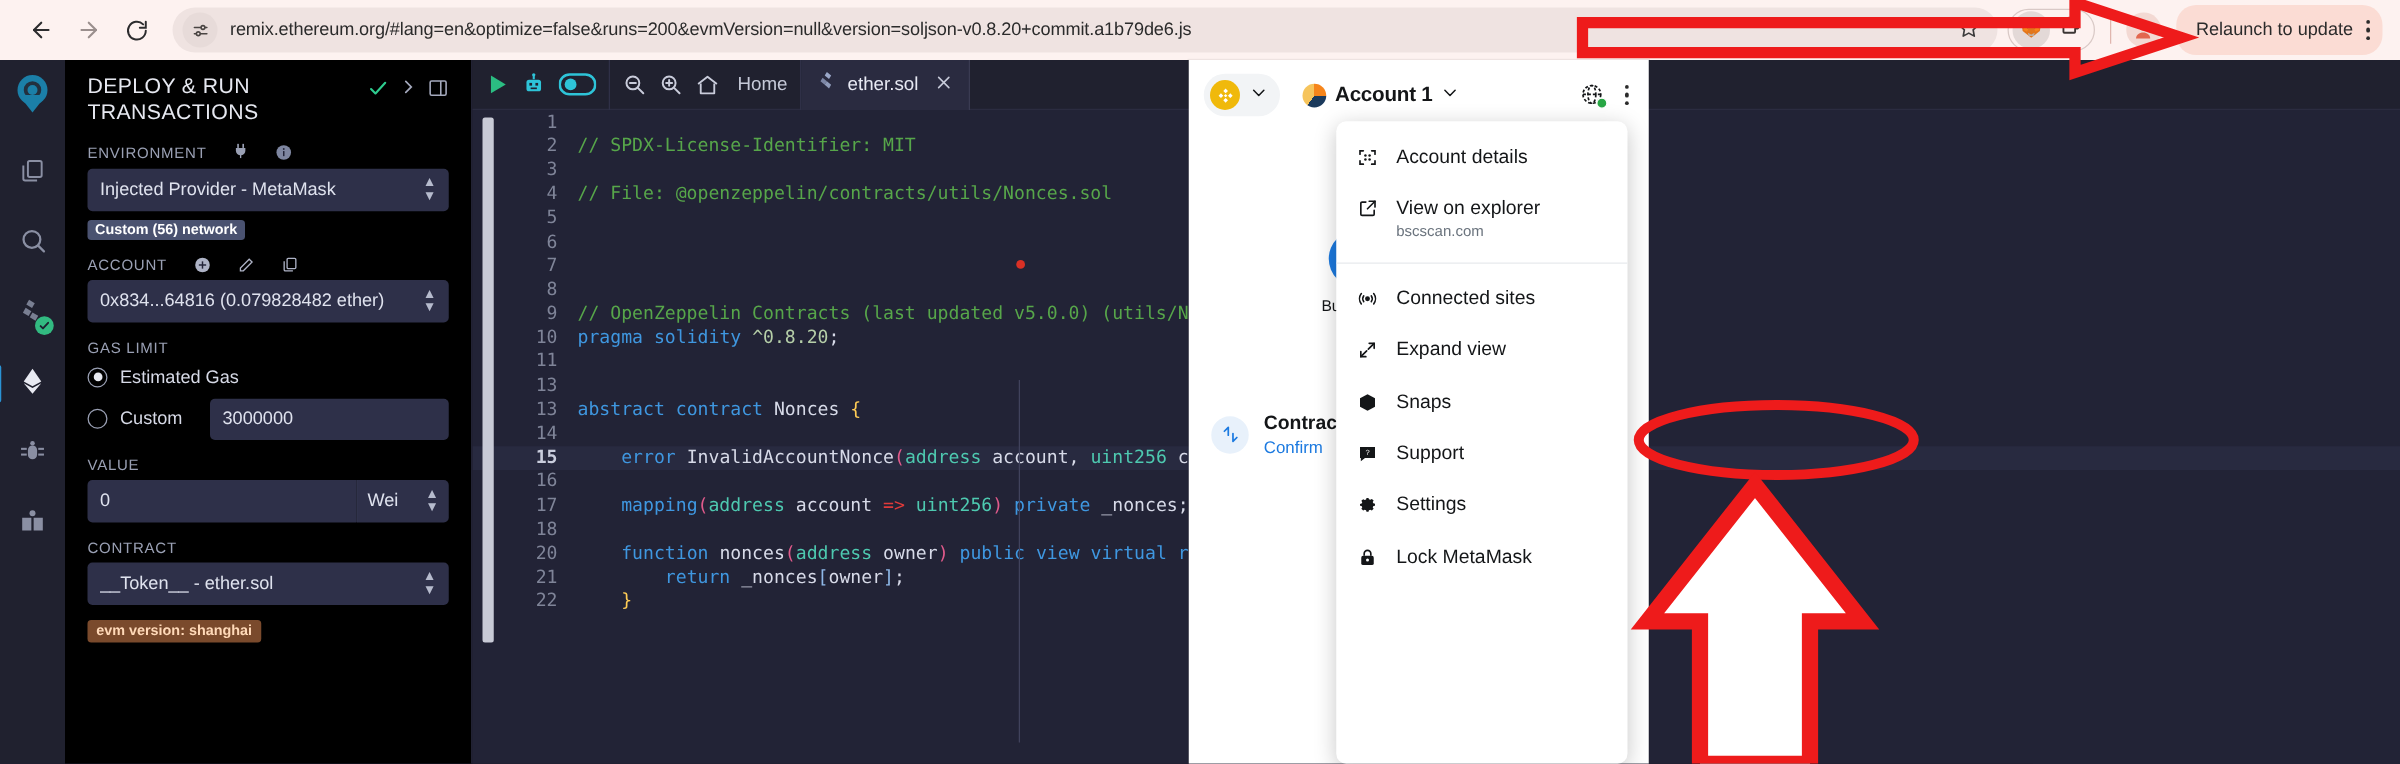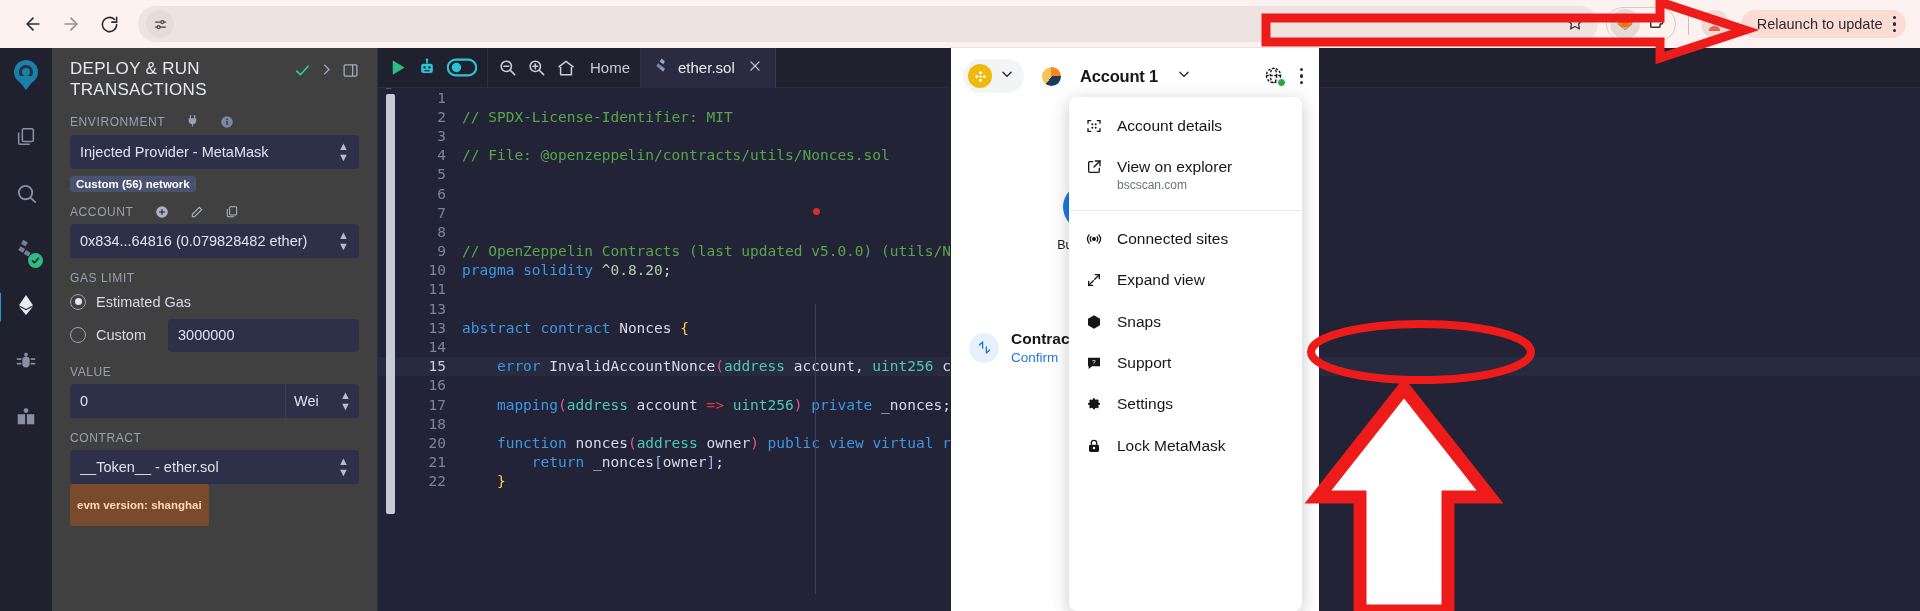--- a/index.html
+++ b/index.html
@@ -47,21 +47,21 @@
   }
   #ext-puzzle{
     width:32px;height:30px;display:flex;align-items:center;justify-content:center;color:#3b3634;
   }
   #chrome-sep{ width:1px;height:22px;background:#e0b6ae;margin:0 10px; }
   #profile-avatar{
     width:28px;height:28px;border-radius:50%;background:#f3d9d3;
     display:flex;align-items:center;justify-content:center;margin-right:10px;
   }
   #relaunch-btn{
-    height:28px;background:#fbdcd4;border-radius:16px;
+    height:40px;background:#fbdcd4;border-radius:16px;
     display:flex;align-items:center;padding:0 10px 0 16px;gap:10px;cursor:pointer;
   }
   #relaunch-label{ font-size:14.5px;color:#2b2b2b;white-space:nowrap; }
   .kebab{ display:flex;flex-direction:column;gap:3px;align-items:center; }
   .kebab i{ width:3.5px;height:3.5px;border-radius:50%;background:#2b2b2b;display:block; }
 
   
   #remix-app{ position:absolute;left:0;top:48px;width:1920px;height:563px;background:#222336; }
 
   #icon-rail{
@@ -77,21 +77,21 @@
   .rail-icon.active:before{
     content:""; position:absolute;left:-6px;top:8px;width:4px;height:30px;
     background:#2a93d5;border-radius:2px;
   }
   .rail-badge{
     position:absolute; right:6px; bottom:6px; width:15px;height:15px;border-radius:50%;
     background:#32ba81; display:flex;align-items:center;justify-content:center;
   }
 
   #deploy-panel{
-    position:absolute;left:52px;top:0;width:326px;height:563px;background:#404040;
+    position:absolute;left:52px;top:0;width:326px;height:563px;background:#000000;
     border-right:1px solid #2d2e44; padding:10px 18px 0 18px; overflow:hidden;
   }
   #deploy-head{ display:flex;align-items:flex-start;gap:8px; }
   #deploy-title{
     font-size:17px;font-weight:400;color:#e6e8f0;line-height:1.25;
     letter-spacing:.3px; flex:1 1 auto; text-transform:uppercase;
   }
   .head-ctl{ color:#a4a9bd;cursor:pointer;display:flex;align-items:center;padding-top:4px; }
   .head-ctl.check{ color:#2ecc8f; }
   .field-label{
@@ -103,21 +103,21 @@
     padding:0 10px;color:#dfe2ee;font-size:14.5px;cursor:pointer;
   }
   .select-box span.val{ flex:1 1 auto;overflow:hidden;white-space:nowrap; }
   .caret{ color:#b6bbcd;font-size:11px;line-height:1;display:flex;flex-direction:column;gap:1px; }
   .badge-net{
     display:inline-block;background:#4a5270;color:#ffffff;font-size:11.5px;font-weight:bold;
     padding:2px 6px;border-radius:3px;margin-top:7px;
   }
   .badge-evm{
     display:inline-block;background:#7a4a2c;color:#ffd9b8;font-size:11.5px;font-weight:bold;
-    padding:15px 7px;border-radius:3px;margin-top:0;
+    padding:3px 7px;border-radius:3px;margin-top:12px;
   }
   .mini-ico{ color:#aeb3c6;display:inline-flex;align-items:center;cursor:pointer; }
   .radio-row{ display:flex;align-items:center;gap:10px;margin-top:9px; }
   .radio{
     width:16px;height:16px;border-radius:50%;border:1.6px solid #9aa0b4;
     display:flex;align-items:center;justify-content:center;flex:0 0 auto;cursor:pointer;
   }
   .radio.on:after{ content:"";width:7px;height:7px;border-radius:50%;background:#e6e8f0;display:block; }
   .radio-label{ font-size:14.5px;color:#d6d9e6; }
   .gas-input{
@@ -155,21 +155,21 @@
     font-family:"DejaVu Sans Mono","Liberation Mono",monospace;font-size:14.5px;
     overflow:hidden;
   }
   #code-scrollbar{ position:absolute;left:8px;top:6px;width:9px;height:420px;background:#c8cad6;border-radius:2px; }
   #code-scroll-up{ position:absolute;left:8px;top:-8px;color:#c8cad6;font-size:9px; }
   .code-line{ display:flex;height:19.2px;align-items:center; }
   .code-line.hl{ background:#282a40; }
   .ln{
     width:84px;text-align:right;padding-right:16px;color:#7f8498;flex:0 0 auto;user-select:none;
   }
-  .code-line.hl .ln{ color:#c9cddd;font-weight:normal; }
+  .code-line.hl .ln{ color:#c9cddd;font-weight:bold; }
   .code-txt{ white-space:pre;color:#d5d8e6; }
   .c-comment{ color:#57a64a; }
   .c-key{ color:#3f97e0; }
   .c-type{ color:#4ec9b0; }
   .c-num{ color:#b5cea8; }
   .c-fn{ color:#d7dae8; }
   .c-punc{ color:#e05a8b; }
   .c-brace{ color:#ffcc55; }
   .c-arrow{ color:#e03a3a; }
   .c-var{ color:#8fb8e8; }
@@ -183,21 +183,21 @@
   }
   #mm-header{ height:56px;display:flex;align-items:center;padding:0 12px;gap:10px; }
   #network-pill{
     display:flex;align-items:center;gap:8px;background:#f2f4f6;border-radius:20px;
     height:34px;padding:0 10px 0 5px;cursor:pointer;
   }
   #bnb-circle{
     width:24px;height:24px;border-radius:50%;background:#f0b90b;
     display:flex;align-items:center;justify-content:center;color:#fff;font-size:12px;font-weight:bold;
   }
-  #mm-account{ display:flex;align-items:center;gap:19px;margin-left:8px;cursor:pointer; }
+  #mm-account{ display:flex;align-items:center;gap:7px;margin-left:8px;cursor:pointer; }
   #mm-avatar{ width:19px;height:19px;border-radius:50%;background:conic-gradient(#f6851b 0 25%,#1b3a5c 25% 60%,#f6c45c 60% 100%); }
   #mm-account-name{ font-size:16.5px;font-weight:bold;color:#141618;letter-spacing:-.2px; }
   #mm-header-right{ margin-left:auto;display:flex;align-items:center;gap:16px;padding-right:4px; }
   #mm-connected-icon{ position:relative;width:20px;height:20px;color:#141618;cursor:pointer; }
   #mm-connected-dot{ position:absolute;right:-2px;bottom:-1px;width:9px;height:9px;border-radius:50%;background:#28a745;border:1.5px solid #fff; }
 
   #mm-balance{ text-align:center;font-size:44px;font-weight:bold;color:#141618;margin-top:8px;letter-spacing:-1px; }
   #mm-actions{ display:flex;justify-content:center;gap:26px;margin-top:22px; }
   .mm-action{ width:72px;display:flex;flex-direction:column;align-items:center;gap:8px;cursor:pointer; }
   .mm-action-circle{
@@ -260,20 +260,21 @@
 
   <div id="omnibox">
     <span id="site-info-icon">
       <svg width="15" height="15" viewBox="0 0 24 24" fill="none" stroke="#4a4543" stroke-width="2" stroke-linecap="round">
         <line x1="4" y1="8" x2="20" y2="8"></line>
           <circle cx="15" cy="8" r="2.4" fill="#efe3e1"></circle>
         <line x1="4" y1="16" x2="20" y2="16"></line>
           <circle cx="9" cy="16" r="2.4" fill="#efe3e1"></circle>
       </svg>
     </span>
+    <span id="url-text">remix.ethereum.org/#lang=en&amp;optimize=false&amp;runs=200&amp;evmVersion=null&amp;version=soljson-v0.8.20+commit.a1b79de6.js</span>
     <span id="star-icon">
       <svg width="18" height="18" viewBox="0 0 24 24" fill="none" stroke="#3c3c3c" stroke-width="1.8" stroke-linejoin="round">
           <polygon points="12 3 14.9 9.2 21.5 10 16.7 14.6 17.9 21.2 12 18 6.1 21.2 7.3 14.6 2.5 10 9.1 9.2"></polygon>
         </svg>
     </span>
   </div>
 
   <div class="chrome-right">
     <div id="ext-pill">
       <div id="metamask-icon-wrap">

